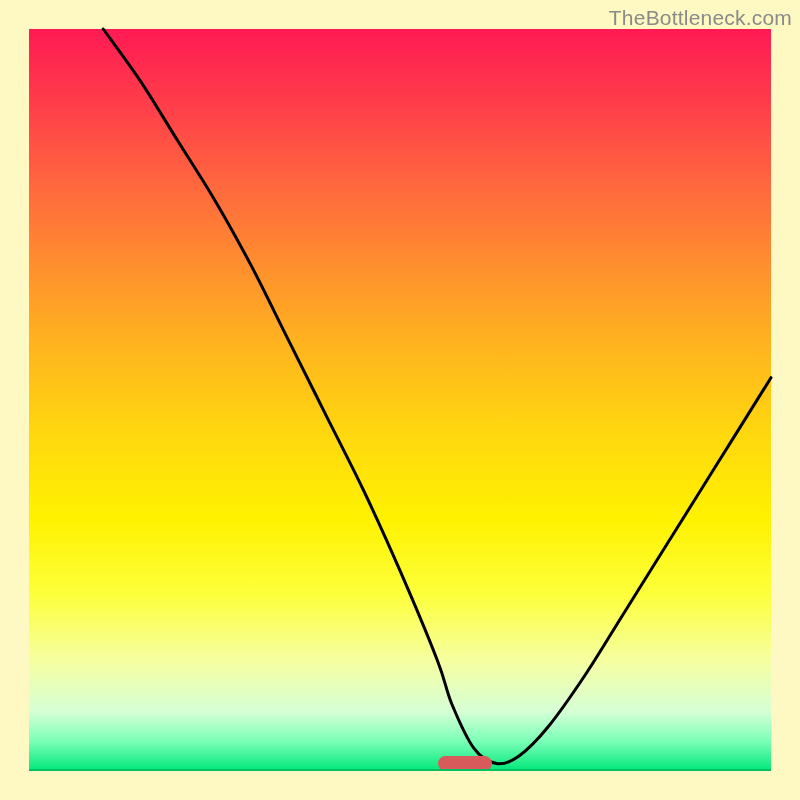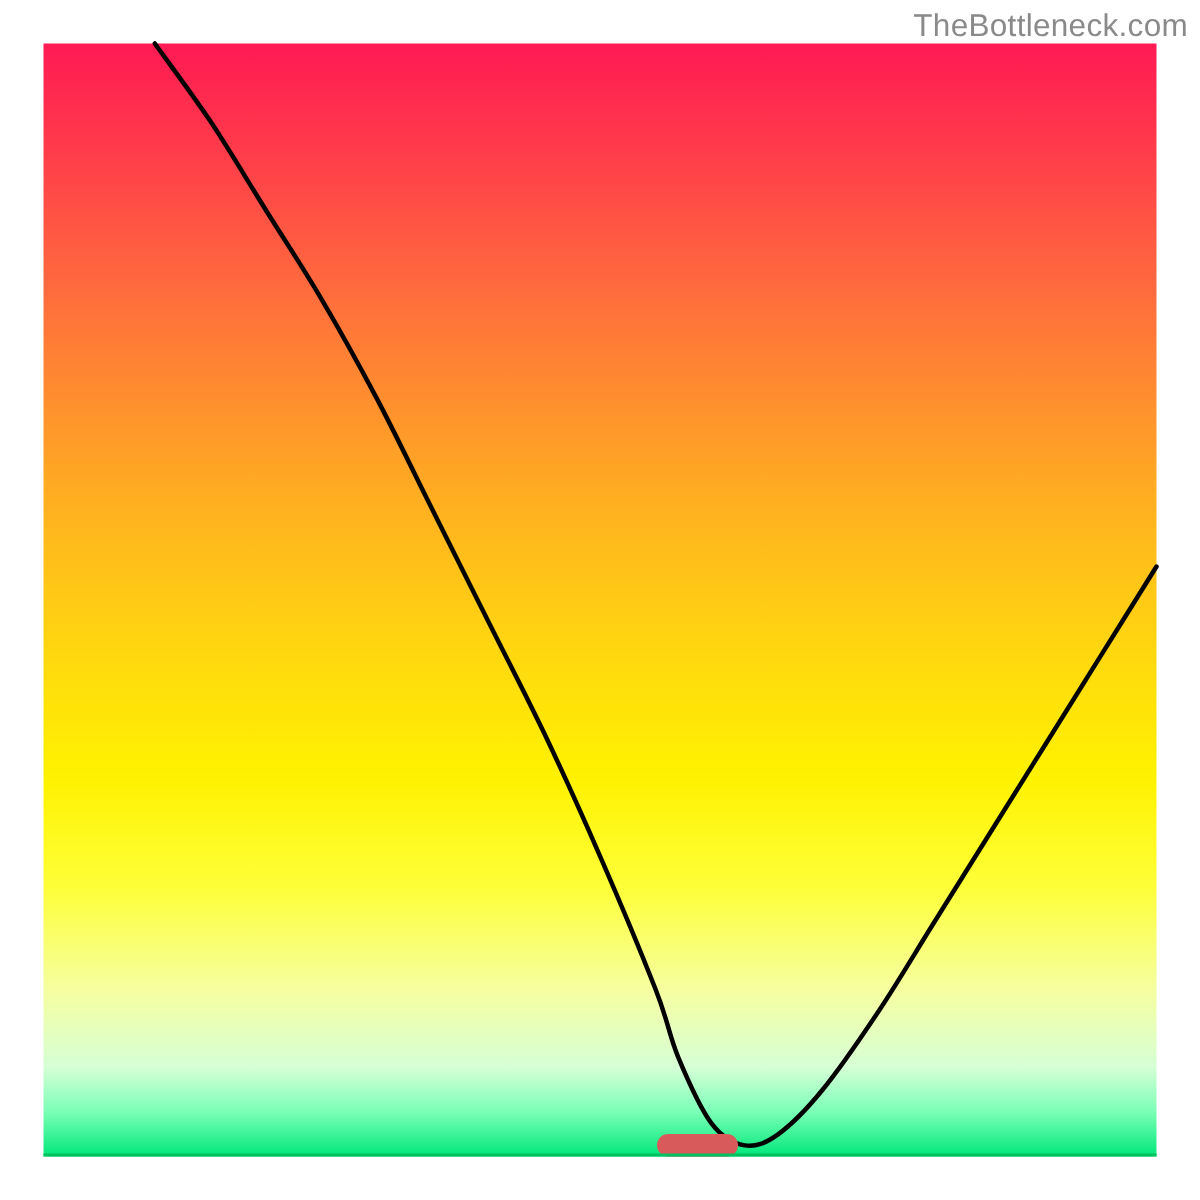--- a/index.html
+++ b/index.html
@@ -10,21 +10,21 @@
     background: #000;
     overflow: hidden;
     font-family: Arial, Helvetica, sans-serif;
   }
   .frame {
     position: absolute;
     top: 0;
     left: 0;
     width: 800px;
     height: 800px;
-    background: #ffffff;
+    background: #fef9c3;
   }
   .plot {
     position: absolute;
     top: 29px;
     left: 29px;
     width: 742px;
     height: 742px;
     background: linear-gradient(to bottom,
       #ff1a53 0%,
       #ff3d4a 10%,

